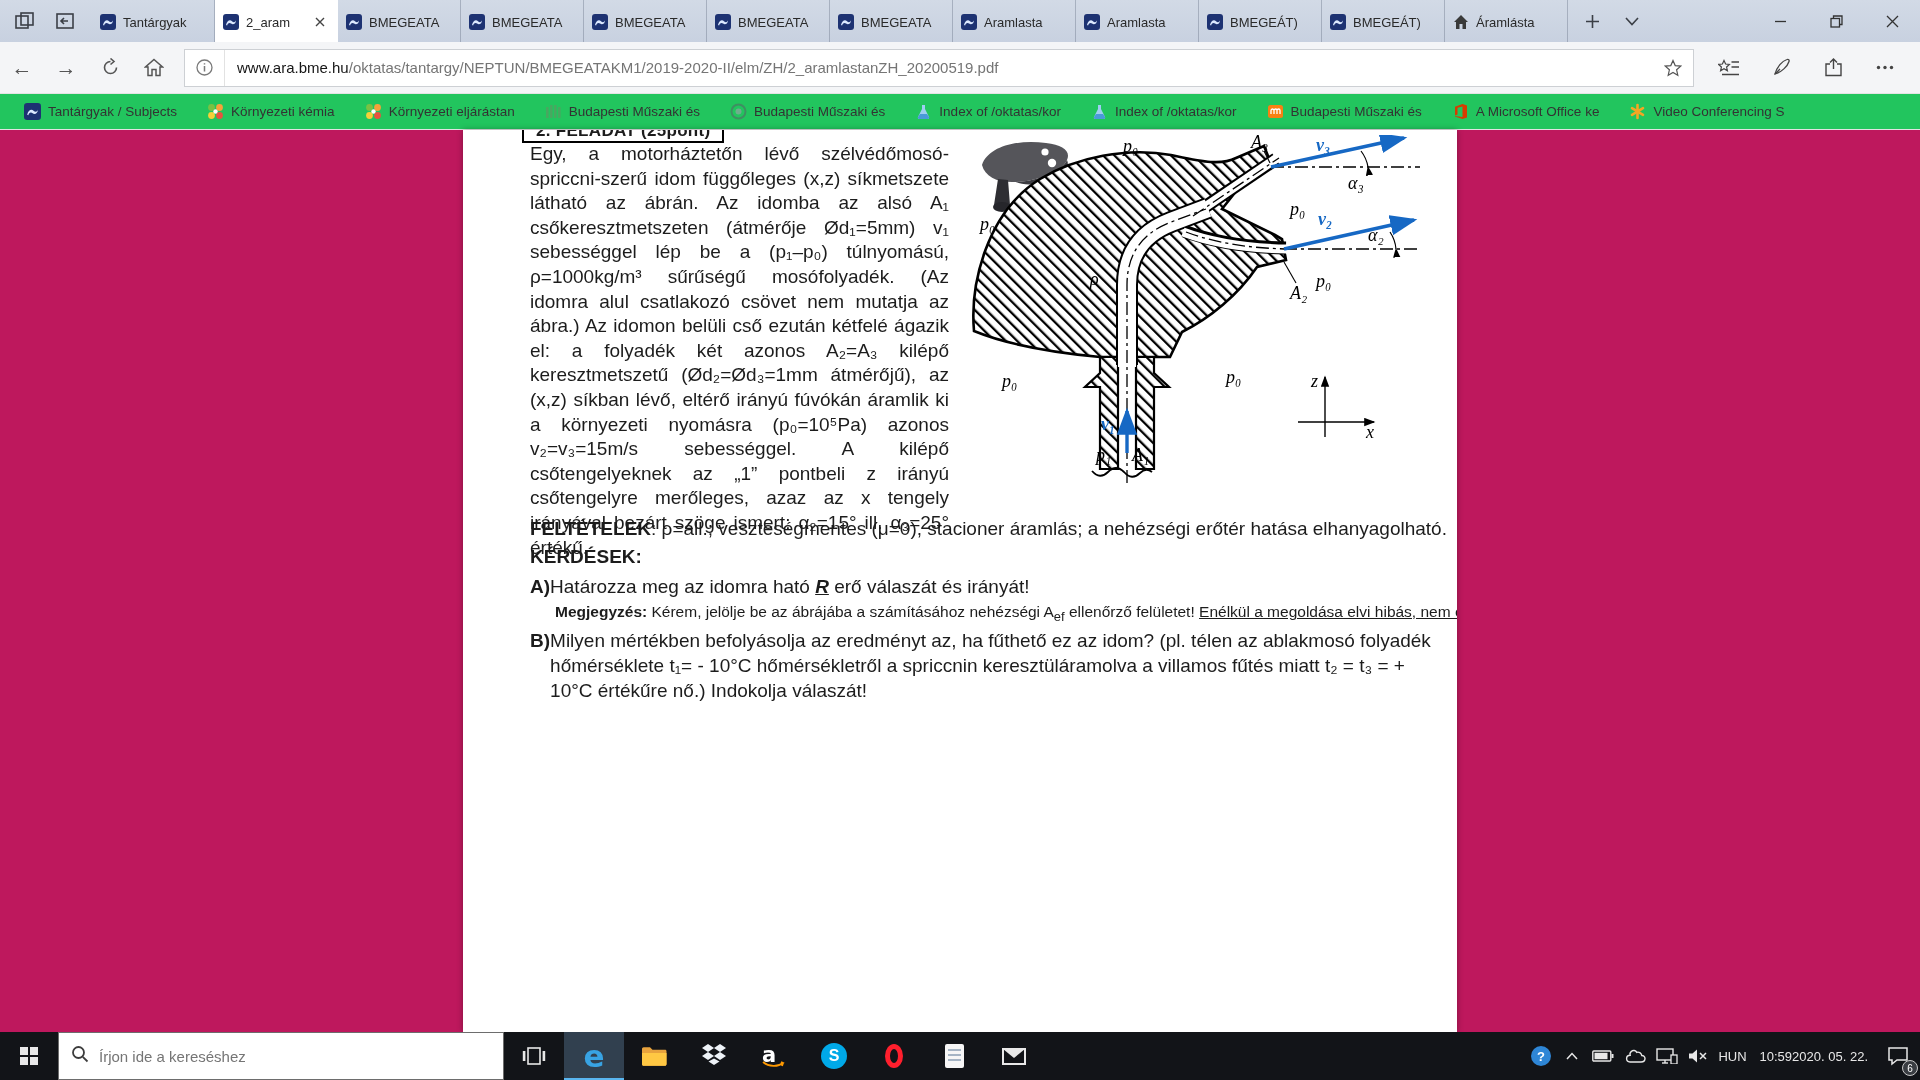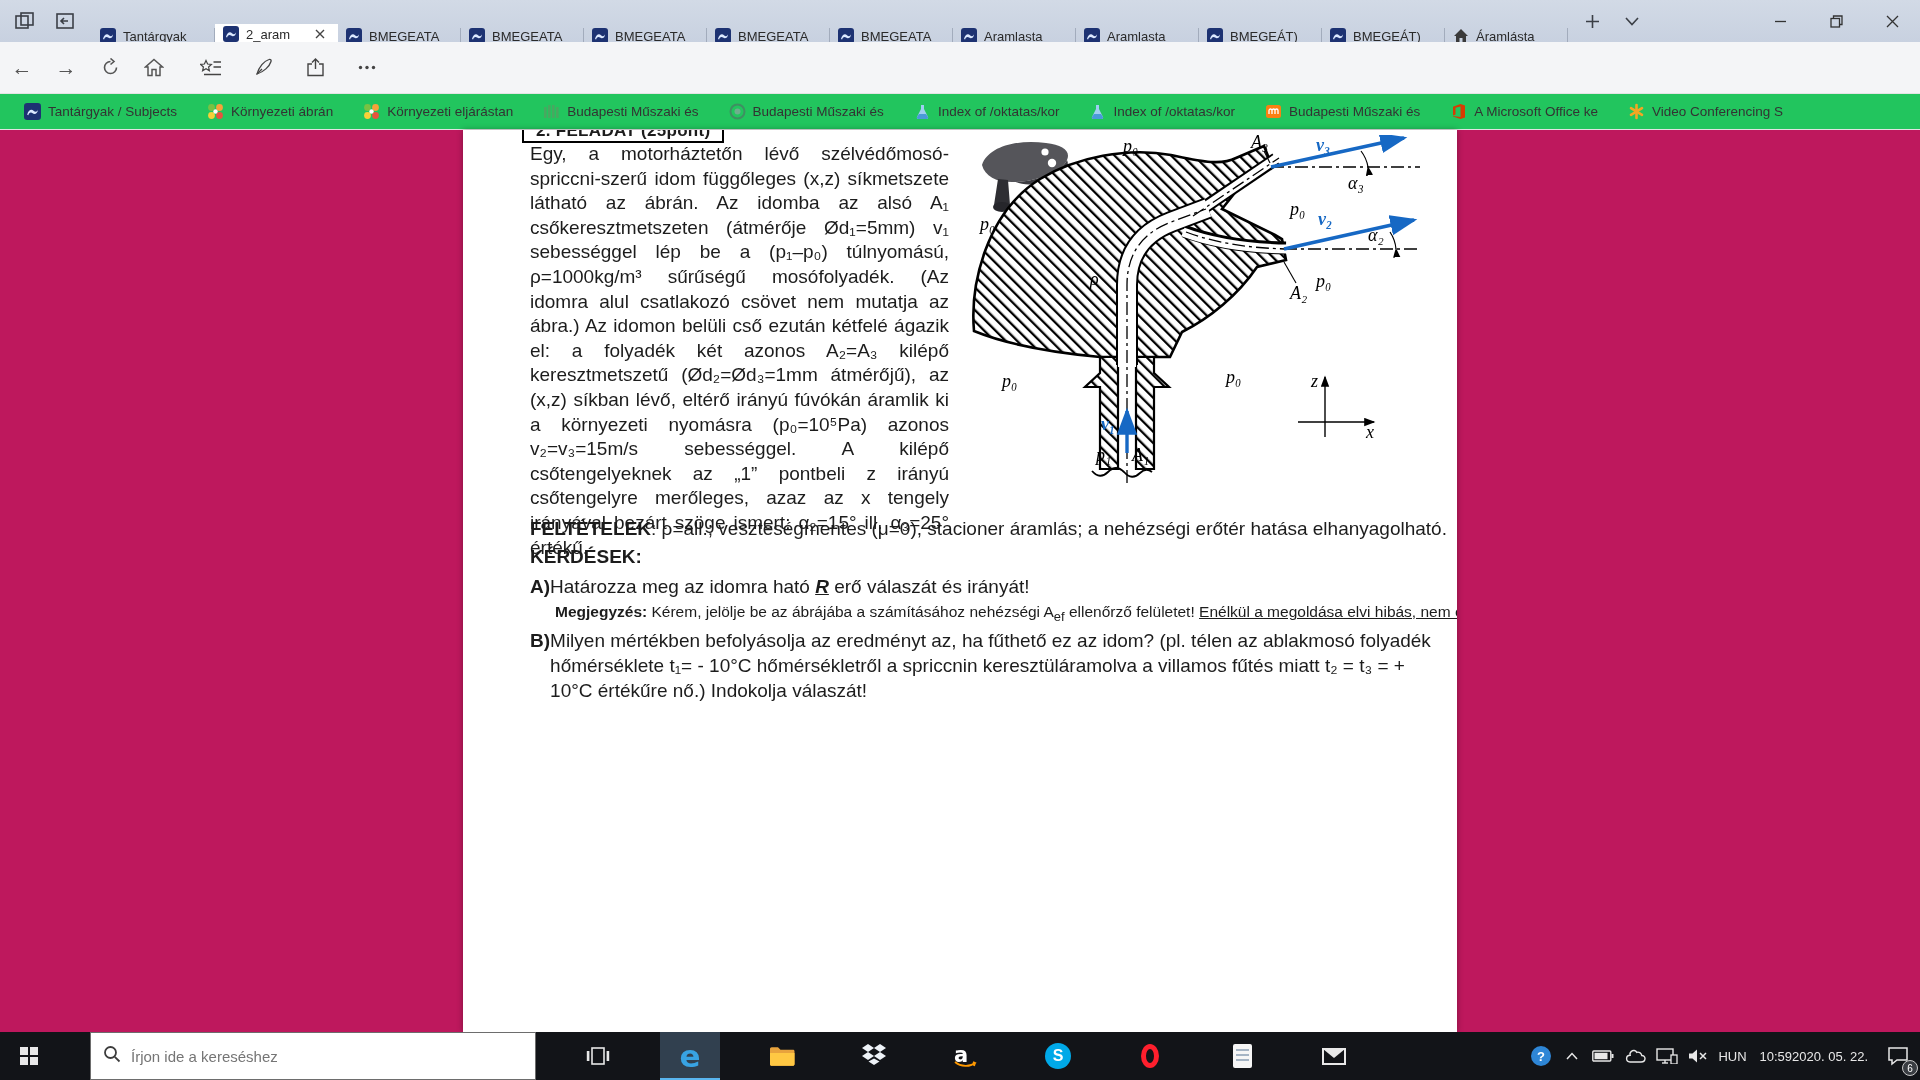--- a/index.html
+++ b/index.html
@@ -4,21 +4,21 @@
 <style>
   * { margin:0; padding:0; box-sizing:border-box; }
   html,body { width:1920px; height:1080px; overflow:hidden; }
   body { font-family:"Liberation Sans","DejaVu Sans",sans-serif; background:#909296; position:relative; }
 
   
   .tabbar { position:absolute; left:0; top:0; width:1920px; height:42px;
             background:linear-gradient(#d2dae6,#c8d1e0); display:flex; align-items:stretch; }
   .aside-btns { display:flex; align-items:center; gap:6px; padding:0 10px 0 8px; }
   .aside-btn { width:34px; height:30px; display:flex; align-items:center; justify-content:center; border-radius:2px; }
-  .tabs { display:flex; height:44px;align-items:flex-end; }
+  .tabs { display:flex; height:44px; }
   .tab { width:123px; display:flex; align-items:center; gap:7px; padding:0 8px;
          border-right:1px solid rgba(90,100,120,.35); color:#2a2a2a; font-size:13px; position:relative; }
   .tab .tab-title { white-space:nowrap; overflow:hidden; flex:1; }
   .tab.active { background:#fff; border-right:none; }
   .favicon { width:16px; height:16px; flex:0 0 16px; display:inline-block; }
   .tab-close { width:20px; height:20px; display:flex; align-items:center; justify-content:center; border-radius:2px; }
   .newtab-btns { display:flex; align-items:center; gap:4px; padding:0 6px; }
   .chrome-btn { width:36px; height:30px; display:flex; align-items:center; justify-content:center; color:#3b3f46; border-radius:2px; }
   .win-controls { margin-left:auto; display:flex; height:42px; }
   .win-btn { width:56px; height:42px; display:flex; align-items:center; justify-content:center; }
@@ -60,21 +60,21 @@
   .note-line .warn { text-decoration:underline; }
   .qb-row { top:498px; }
   .qb-row .q-text { width:885px; }
   .r-force { font-weight:bold; font-style:italic; text-decoration:underline; }
   .diagram-wrap { position:absolute; left:505px; top:5px; width:460px; height:365px; }
   .dlabel { font-family:"Liberation Serif","DejaVu Serif",serif; font-style:italic; font-size:18px; fill:#000; }
   .dlabel-blue { font-family:"Liberation Serif","DejaVu Serif",serif; font-style:italic; font-weight:bold; font-size:18px; }
 
   
   .taskbar { position:absolute; left:0; top:1032px; width:1920px; height:48px; background:#121418;
-             display:flex; align-items:center; color:#e8e8e8;gap:32px; }
+             display:flex; align-items:center; color:#e8e8e8; }
   .tb-btn { width:58px; height:48px; display:flex; align-items:center; justify-content:center; }
   .tb-search { width:446px; height:48px; background:#fff; border:1px solid #6d6d6d; display:flex; align-items:center; gap:10px; padding:0 12px; }
   .tb-search input { border:none; outline:none; font-size:15px; color:#444; width:360px; background:transparent; font-family:inherit; }
   .tb-app { width:60px; height:48px; display:flex; align-items:center; justify-content:center; position:relative; }
   .tb-app.active { background:#31404f; box-shadow:inset 0 -2px 0 #59b6f0; }
   .tray { margin-left:auto; display:flex; align-items:center; height:48px; }
   .tray-item { height:48px; min-width:30px; padding:0 5px; display:flex; align-items:center; justify-content:center; font-size:13px; }
   .clock { line-height:17px; font-size:13px; padding:0 8px; text-align:center; }
   .badge { position:absolute; right:2px; bottom:4px; width:16px; height:16px; border-radius:50%;
            background:#3a3d42; border:1px solid #c9c9c9; color:#fff; font-size:10px;
@@ -242,20 +242,34 @@
     <svg width="19" height="19" viewBox="0 0 19 19">
         <path d="M15.5 9.5 A6 6 0 1 1 9.5 3.5" fill="none" stroke="#555" stroke-width="1.6"></path>
         <path d="M9.5 0.5 L13 3.5 L9.5 6.5" fill="none" stroke="#555" stroke-width="1.6"></path>
       </svg>
   </div>
   <div class="nav-btn">
     <svg width="20" height="19" viewBox="0 0 20 19">
         <path d="M10 1.5 L18.5 9 H16 V17.5 H12 V11.5 H8 V17.5 H4 V9 H1.5 Z" fill="none" stroke="#555" stroke-width="1.5"></path>
       </svg>
   </div>
+  <div class="url-field">
+    <span class="url-info">
+      <svg width="17" height="17" viewBox="0 0 17 17">
+          <circle cx="8.5" cy="8.5" r="7.5" fill="none" stroke="#7a7a7a" stroke-width="1.3"></circle>
+          <path d="M8.5 4.2 V5.6 M8.5 7 V12.5" stroke="#7a7a7a" stroke-width="1.5"></path>
+        </svg>
+    </span>
+    <span class="url-text"><span class="url-domain">www.ara.bme.hu</span><span class="url-path">/oktatas/tantargy/NEPTUN/BMEGEATAKM1/2019-2020-II/elm/ZH/2_aramlastanZH_20200519.pdf</span></span>
+    <span class="url-star">
+      <svg width="18" height="18" viewBox="0 0 18 18">
+          <path d="M9 1.5 L11.2 6.6 L16.7 7.1 L12.6 10.8 L13.8 16.2 L9 13.4 L4.2 16.2 L5.4 10.8 L1.3 7.1 L6.8 6.6 Z" fill="none" stroke="#555" stroke-width="1.2"></path>
+        </svg>
+    </span>
+  </div>
   <div class="bar-actions">
     <div class="bar-action">
       <svg width="22" height="18" viewBox="0 0 22 18">
           <path d="M6 1.5 L7.6 5 L11.4 5.4 L8.6 8 L9.4 11.8 L6 9.8 L2.6 11.8 L3.4 8 L0.6 5.4 L4.4 5 Z" fill="none" stroke="#444" stroke-width="1.2"></path>
           <path d="M13.5 3 H21 M13.5 8 H21 M4 15.5 H21" stroke="#444" stroke-width="1.4"></path>
         </svg>
     </div>
     <div class="bar-action">
       <svg width="19" height="19" viewBox="0 0 19 19">
           <path d="M3 16 C5 9 10 3 15 1.5 C16.5 1 17.5 2 17 3.5 C15.5 8.5 9.5 14 3 16 Z" fill="none" stroke="#444" stroke-width="1.3"></path>
@@ -287,21 +301,21 @@
     <span>Tantárgyak / Subjects</span>
   </div>
   <div class="bookmark">
     <span class="bicon"><svg viewBox="0 0 17 17" width="17" height="17">
           <circle cx="4.5" cy="4.5" r="3.4" fill="#7ac143"></circle>
           <circle cx="12.5" cy="4.5" r="3.4" fill="#f9a13a"></circle>
           <circle cx="4.5" cy="12.5" r="3.4" fill="#f7d038"></circle>
           <circle cx="12.5" cy="12.5" r="3.4" fill="#e8543f"></circle>
           <circle cx="8.5" cy="8.5" r="2.2" fill="#fff"></circle>
         </svg></span>
-    <span>Környezeti ábrán</span>
+    <span>Környezeti kémia</span>
   </div>
   <div class="bookmark">
     <span class="bicon"><svg viewBox="0 0 17 17" width="17" height="17">
           <circle cx="4.5" cy="4.5" r="3.4" fill="#7ac143"></circle>
           <circle cx="12.5" cy="4.5" r="3.4" fill="#f9a13a"></circle>
           <circle cx="4.5" cy="12.5" r="3.4" fill="#f7d038"></circle>
           <circle cx="12.5" cy="12.5" r="3.4" fill="#e8543f"></circle>
           <circle cx="8.5" cy="8.5" r="2.2" fill="#fff"></circle>
         </svg></span>
     <span>Környezeti eljárástan</span>

